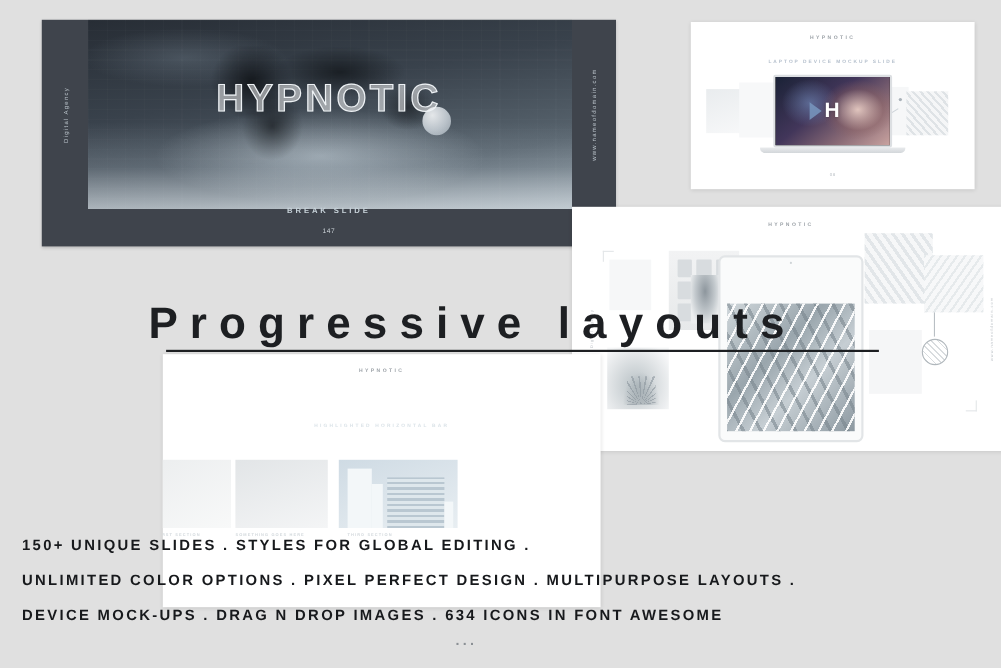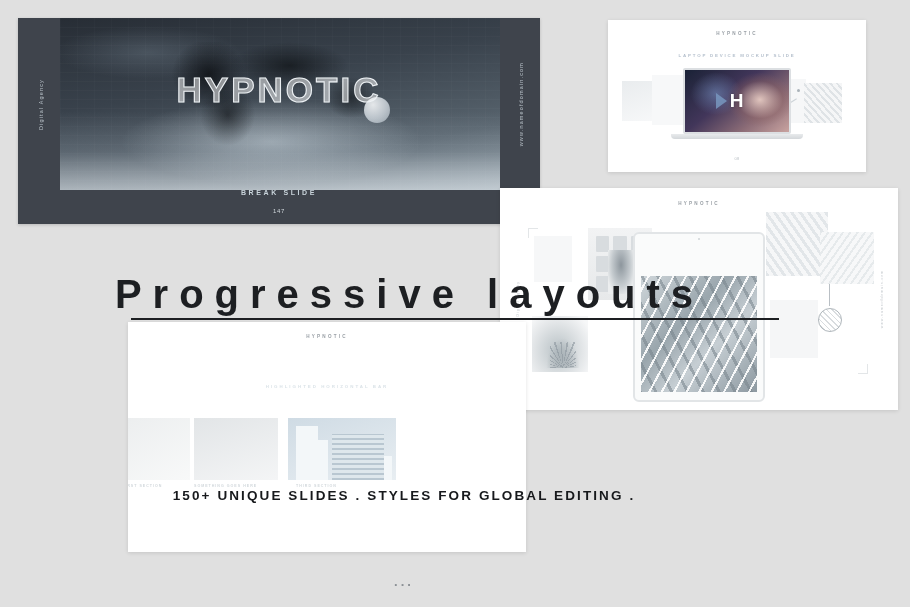--- a/index.html
+++ b/index.html
@@ -2,21 +2,21 @@
 <html><head>
 <meta charset="utf-8">
 <style>
   html,body{margin:0;padding:0;}
   body{
     width:910px;height:607px;overflow:hidden;
     background:#e0e0e0;
     font-family:"Liberation Sans", sans-serif;
     position:relative;
   }
-  .stage{position:absolute;inset:0;width:808px;height:607px;}
+  .stage{position:absolute;inset:0;width:808px;height:607px;margin-left:20px;}
 
   
   .slide1{
     position:absolute;left:18px;top:18px;width:522px;height:206px;
     background:#3f444c;overflow:hidden;
     box-shadow:0 1px 3px rgba(0,0,0,.18);
   }
   .s1-photo{
     position:absolute;left:42px;top:0;right:40px;bottom:34px;
     background:
@@ -223,21 +223,21 @@
     position:absolute;left:0;right:0;top:272px;text-align:center;
     font-size:40px;font-weight:700;letter-spacing:11px;color:#1d1f22;
     text-indent:11px;
   }
   .headline-rule{
     position:absolute;left:131px;width:648px;top:318px;height:2px;background:#1d1f22;
   }
 
   
   .features{
-    position:absolute;left:0;right:0;top:480px;text-align:center;
+    position:absolute;left:0;right:0;top:480px;
   }
   .features div{
     font-size:13.5px;font-weight:700;letter-spacing:2.1px;color:#17191c;
     line-height:2.38;white-space:nowrap;
   }
   .ellipsis{
     position:absolute;left:0;right:0;top:574px;text-align:center;
     font-size:13px;font-weight:700;letter-spacing:3px;color:#8b9095;
   }
 </style>
@@ -365,16 +365,18 @@
       <div class="tl-cap" style="left:152px;">THIRD SECTION</div>
     </div>
 
   </div>
 
   <div class="headline">Progressive layouts</div>
   <div class="headline-rule"></div>
 
   <div class="features">
     <div>150+ UNIQUE SLIDES . STYLES FOR GLOBAL EDITING .</div>
+    <div>UNLIMITED COLOR OPTIONS . PIXEL PERFECT DESIGN . MULTIPURPOSE LAYOUTS .</div>
+    <div>DEVICE MOCK-UPS . DRAG N DROP IMAGES . 634 ICONS IN FONT AWESOME</div>
   </div>
   <div class="ellipsis">...</div>
 
 </div>
 
 </body></html>

